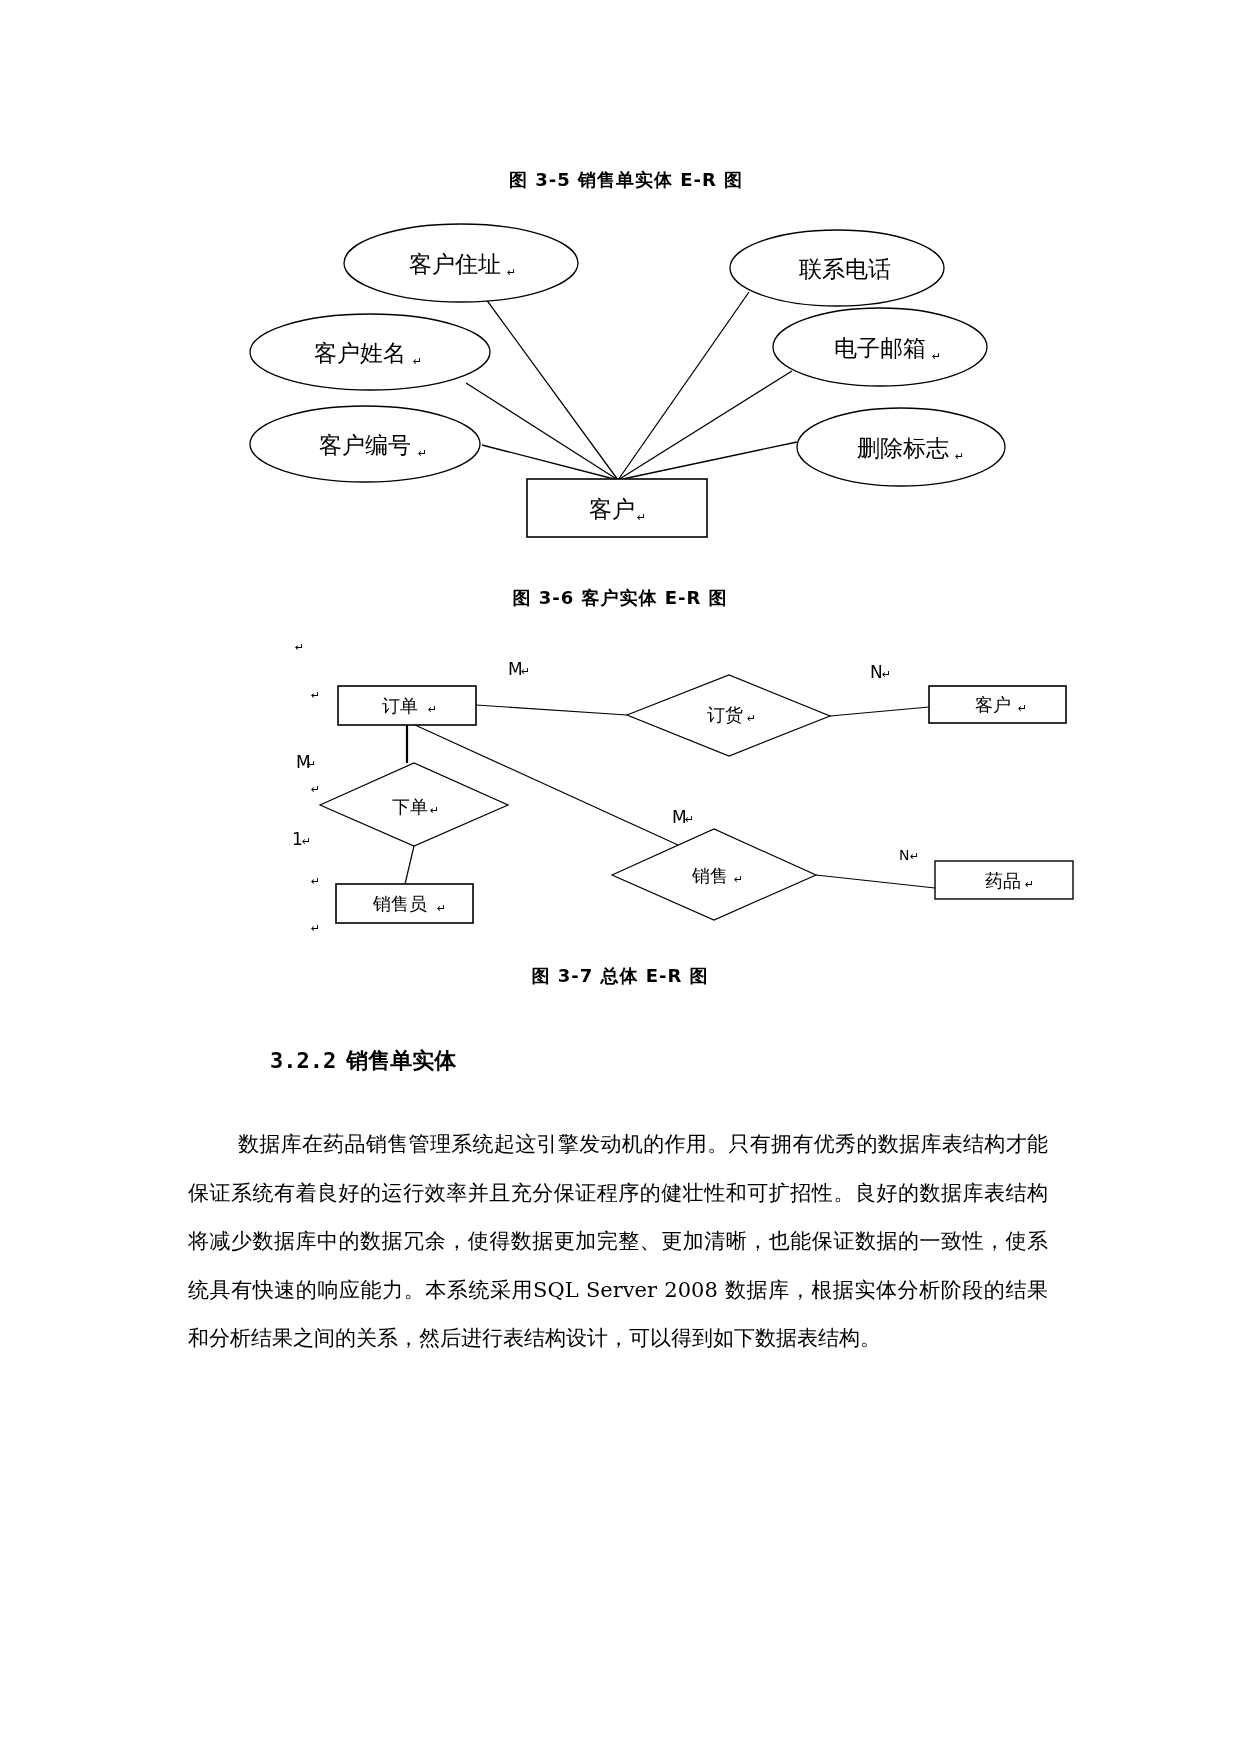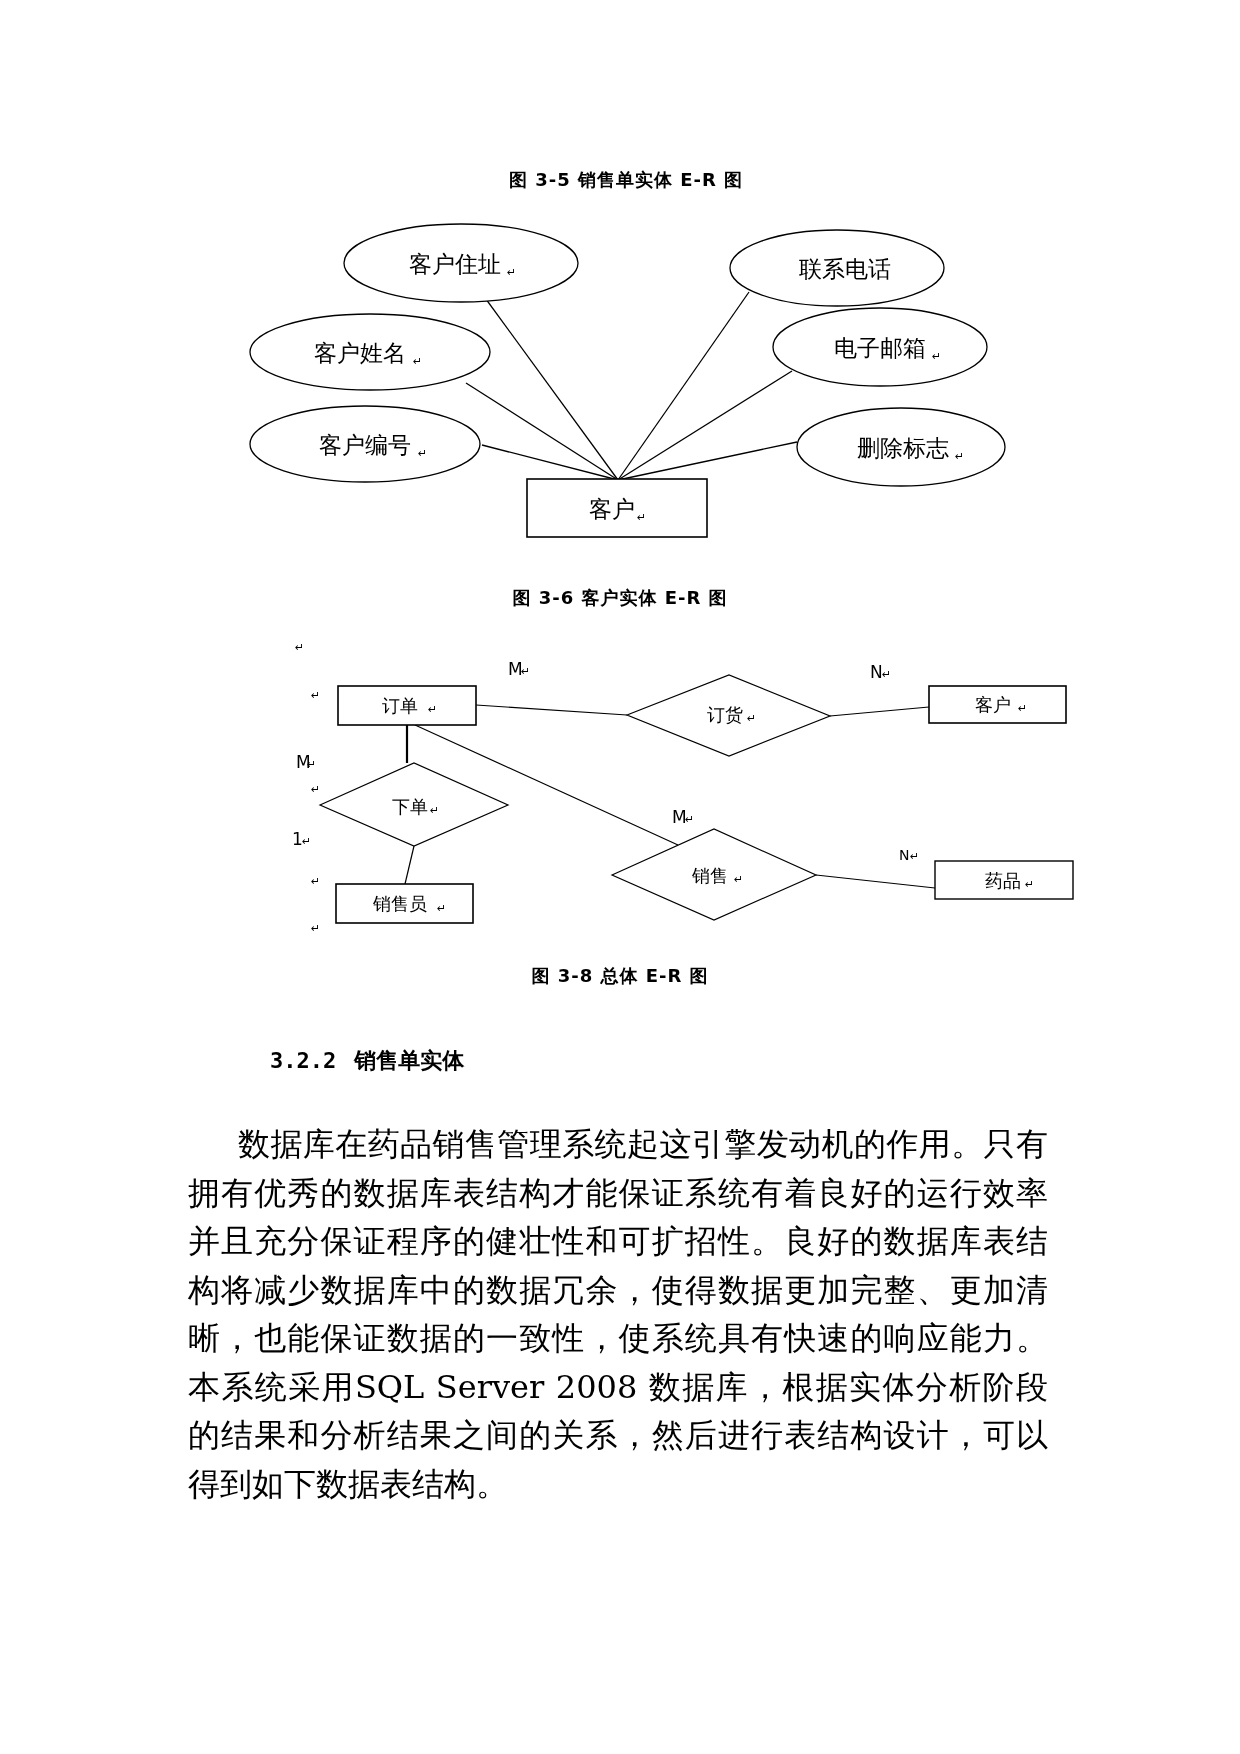--- a/index.html
+++ b/index.html
@@ -5,22 +5,22 @@
     html, body { margin: 0; padding: 0; background: #ffffff; }
     body { width: 1240px; height: 1754px; position: relative; overflow: hidden; font-family: "DejaVu Sans", sans-serif; color: #000; }
     .caption { position: absolute; left: 0; width: 1240px; text-align: center; font-family: "DejaVu Sans", sans-serif; font-weight: bold; font-size: 18px; letter-spacing: 1px; }
     #cap35 { top: 168px; padding-left: 6px; }
     #cap36 { top: 586px; }
     #cap37 { top: 964px; }
     svg.diagram { position: absolute; left: 0; top: 0; }
     svg text { font-family: "DejaVu Sans", sans-serif; fill: #000; }
     .mark { fill: #888; font-size: 11px; }
     .heading { position: absolute; left: 270px; top: 1046px; font-family: "DejaVu Sans Mono", monospace; font-weight: bold; font-size: 22px; }
-    .heading .num { margin-right: 18px; }
-    .para { position: absolute; left: 188px; top: 1120px; width: 860px; font-family: "DejaVu Serif", serif; font-size: 32px; line-height: 48.5px; text-align: justify; text-indent: 50px; }
+    .heading .num { margin-right: 10px; }
+    .para { position: absolute; left: 188px; top: 1120px; width: 860px; font-family: "DejaVu Serif", serif; font-size: 21px; line-height: 48.5px; text-align: justify; text-indent: 50px; }
   </style>
 </head>
 <body>
 
 <div id="cap35" class="caption">图 3-5  销售单实体 E-R 图</div>
 
 <svg class="diagram" width="1240" height="1754">
 
   <g stroke="#000" fill="none" stroke-width="1.3">
 
@@ -109,19 +109,19 @@
     <text x="1018" y="712">↵</text>
     <text x="437" y="912">↵</text>
     <text x="1025" y="888">↵</text>
     <text x="747" y="722">↵</text>
     <text x="430" y="814">↵</text>
     <text x="734" y="883">↵</text>
   </g>
 </svg>
 
 <div id="cap36" class="caption">图 3-6  客户实体 E-R 图</div>
-<div id="cap37" class="caption">图 3-8  总体 E-R 图</div>
+<div id="cap37" class="caption">图 3-7  总体 E-R 图</div>
 
 <div class="heading">
   <span class="num">3.2.2</span><span>销售单实体</span>
 </div>
 
 <div class="para">数据库在药品销售管理系统起这引擎发动机的作用。只有拥有优秀的数据库表结构才能保证系统有着良好的运行效率并且充分保证程序的健壮性和可扩招性。良好的数据库表结构将减少数据库中的数据冗余，使得数据更加完整、更加清晰，也能保证数据的一致性，使系统具有快速的响应能力。本系统采用SQL Server 2008 数据库，根据实体分析阶段的结果和分析结果之间的关系，然后进行表结构设计，可以得到如下数据表结构。</div>
 
 </body></html>

